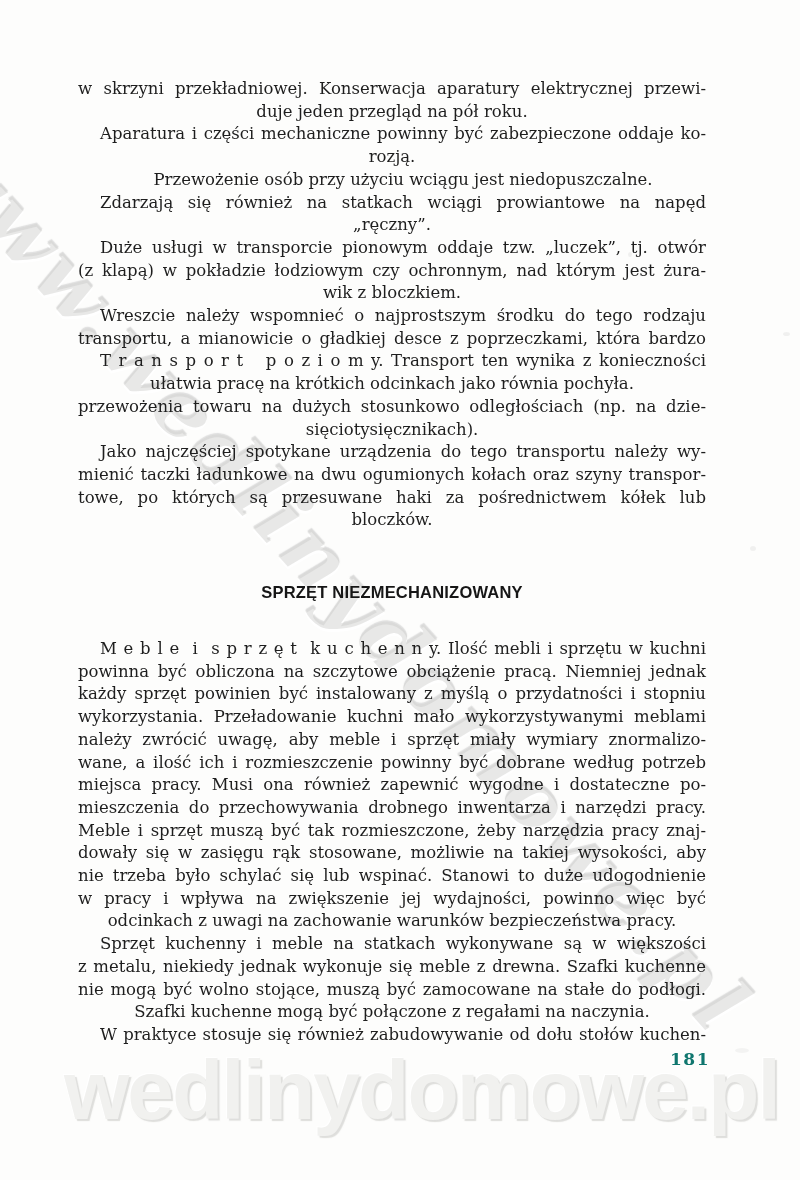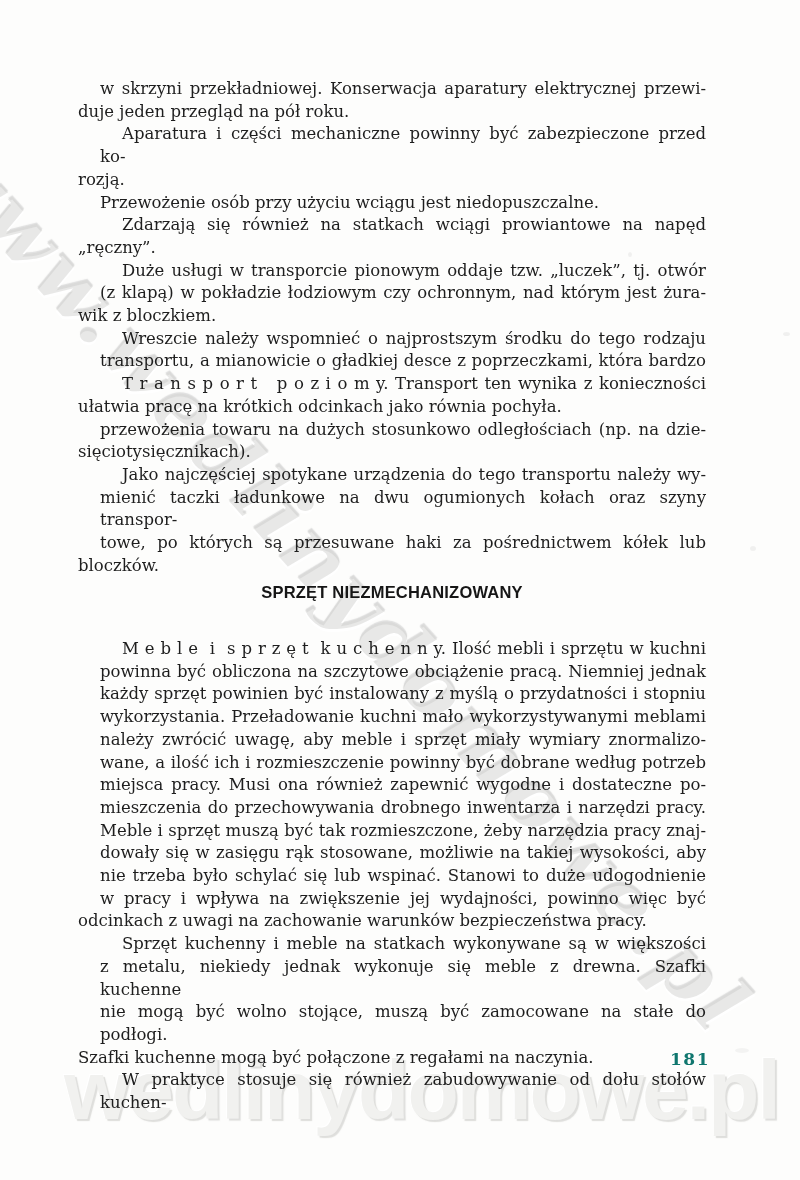--- a/index.html
+++ b/index.html
@@ -27,22 +27,22 @@
     text-shadow: 2px 2px 1px rgba(196,196,193,0.55), -1px -1px 0 rgba(255,255,255,1);
     pointer-events: none; user-select: none;
   }
   
   .block {
     position: absolute; left: 78px; width: 628px; z-index: 2;
     font-size: 16.5px; line-height: 22.7px;
   }
   .block1 { top: 78px; }
   .block2 { top: 638px; }
-  .ln { text-align: left; }
-  .ln.just { text-align: justify; text-align-last: justify; margin-left: 22px; }
+  .ln { text-align: center; }
+  .ln.just { text-align: justify; text-align-last: justify; }
   .ln.ind { text-indent: 22px; }
   .heading {
     position: absolute; left: 78px; top: 583px; width: 628px; z-index: 2;
     text-align: center;
     font-family: "Liberation Sans", sans-serif; font-weight: bold;
     font-size: 16.5px; letter-spacing: 0.2px; color: #161616;
   }
   .pagenum {
     position: absolute; left: 670px; top: 1049px; z-index: 3;
     font-family: "DejaVu Serif", serif; font-weight: bold;
@@ -63,21 +63,21 @@
   <div class="wm-bottom">wedlinydomowe.pl</div>
 
   <div class="speck s1"></div>
   <div class="speck s2"></div>
   <div class="speck s3"></div>
   <div class="speck s4"></div>
 
   <div class="block block1">
       <div class="ln just">w skrzyni przekładniowej. Konserwacja aparatury elektrycznej przewi-</div>
       <div class="ln">duje jeden przegląd na pół roku.</div>
-      <div class="ln ind just">Aparatura i części mechaniczne powinny być zabezpieczone przed ko-</div>
+      <div class="ln ind just">Aparatura i części mechaniczne powinny być zabezpieczone oddaje ko-</div>
       <div class="ln">rozją.</div>
       <div class="ln ind">Przewożenie osób przy użyciu wciągu jest niedopuszczalne.</div>
       <div class="ln ind just">Zdarzają się również na statkach wciągi prowiantowe na napęd</div>
       <div class="ln">„ręczny”.</div>
       <div class="ln ind just">Duże usługi w transporcie pionowym oddaje tzw. „luczek”, tj. otwór</div>
       <div class="ln just">(z klapą) w pokładzie łodziowym czy ochronnym, nad którym jest żura-</div>
       <div class="ln">wik z bloczkiem.</div>
       <div class="ln ind just">Wreszcie należy wspomnieć o najprostszym środku do tego rodzaju</div>
       <div class="ln just">transportu, a mianowicie o gładkiej desce z poprzeczkami, która bardzo</div>
       <div class="ln ind just">T&nbsp;r&nbsp;a&nbsp;n&nbsp;s&nbsp;p&nbsp;o&nbsp;r&nbsp;t&nbsp;&nbsp; p&nbsp;o&nbsp;z&nbsp;i&nbsp;o&nbsp;m&nbsp;y. Transport ten wynika z konieczności</div>

